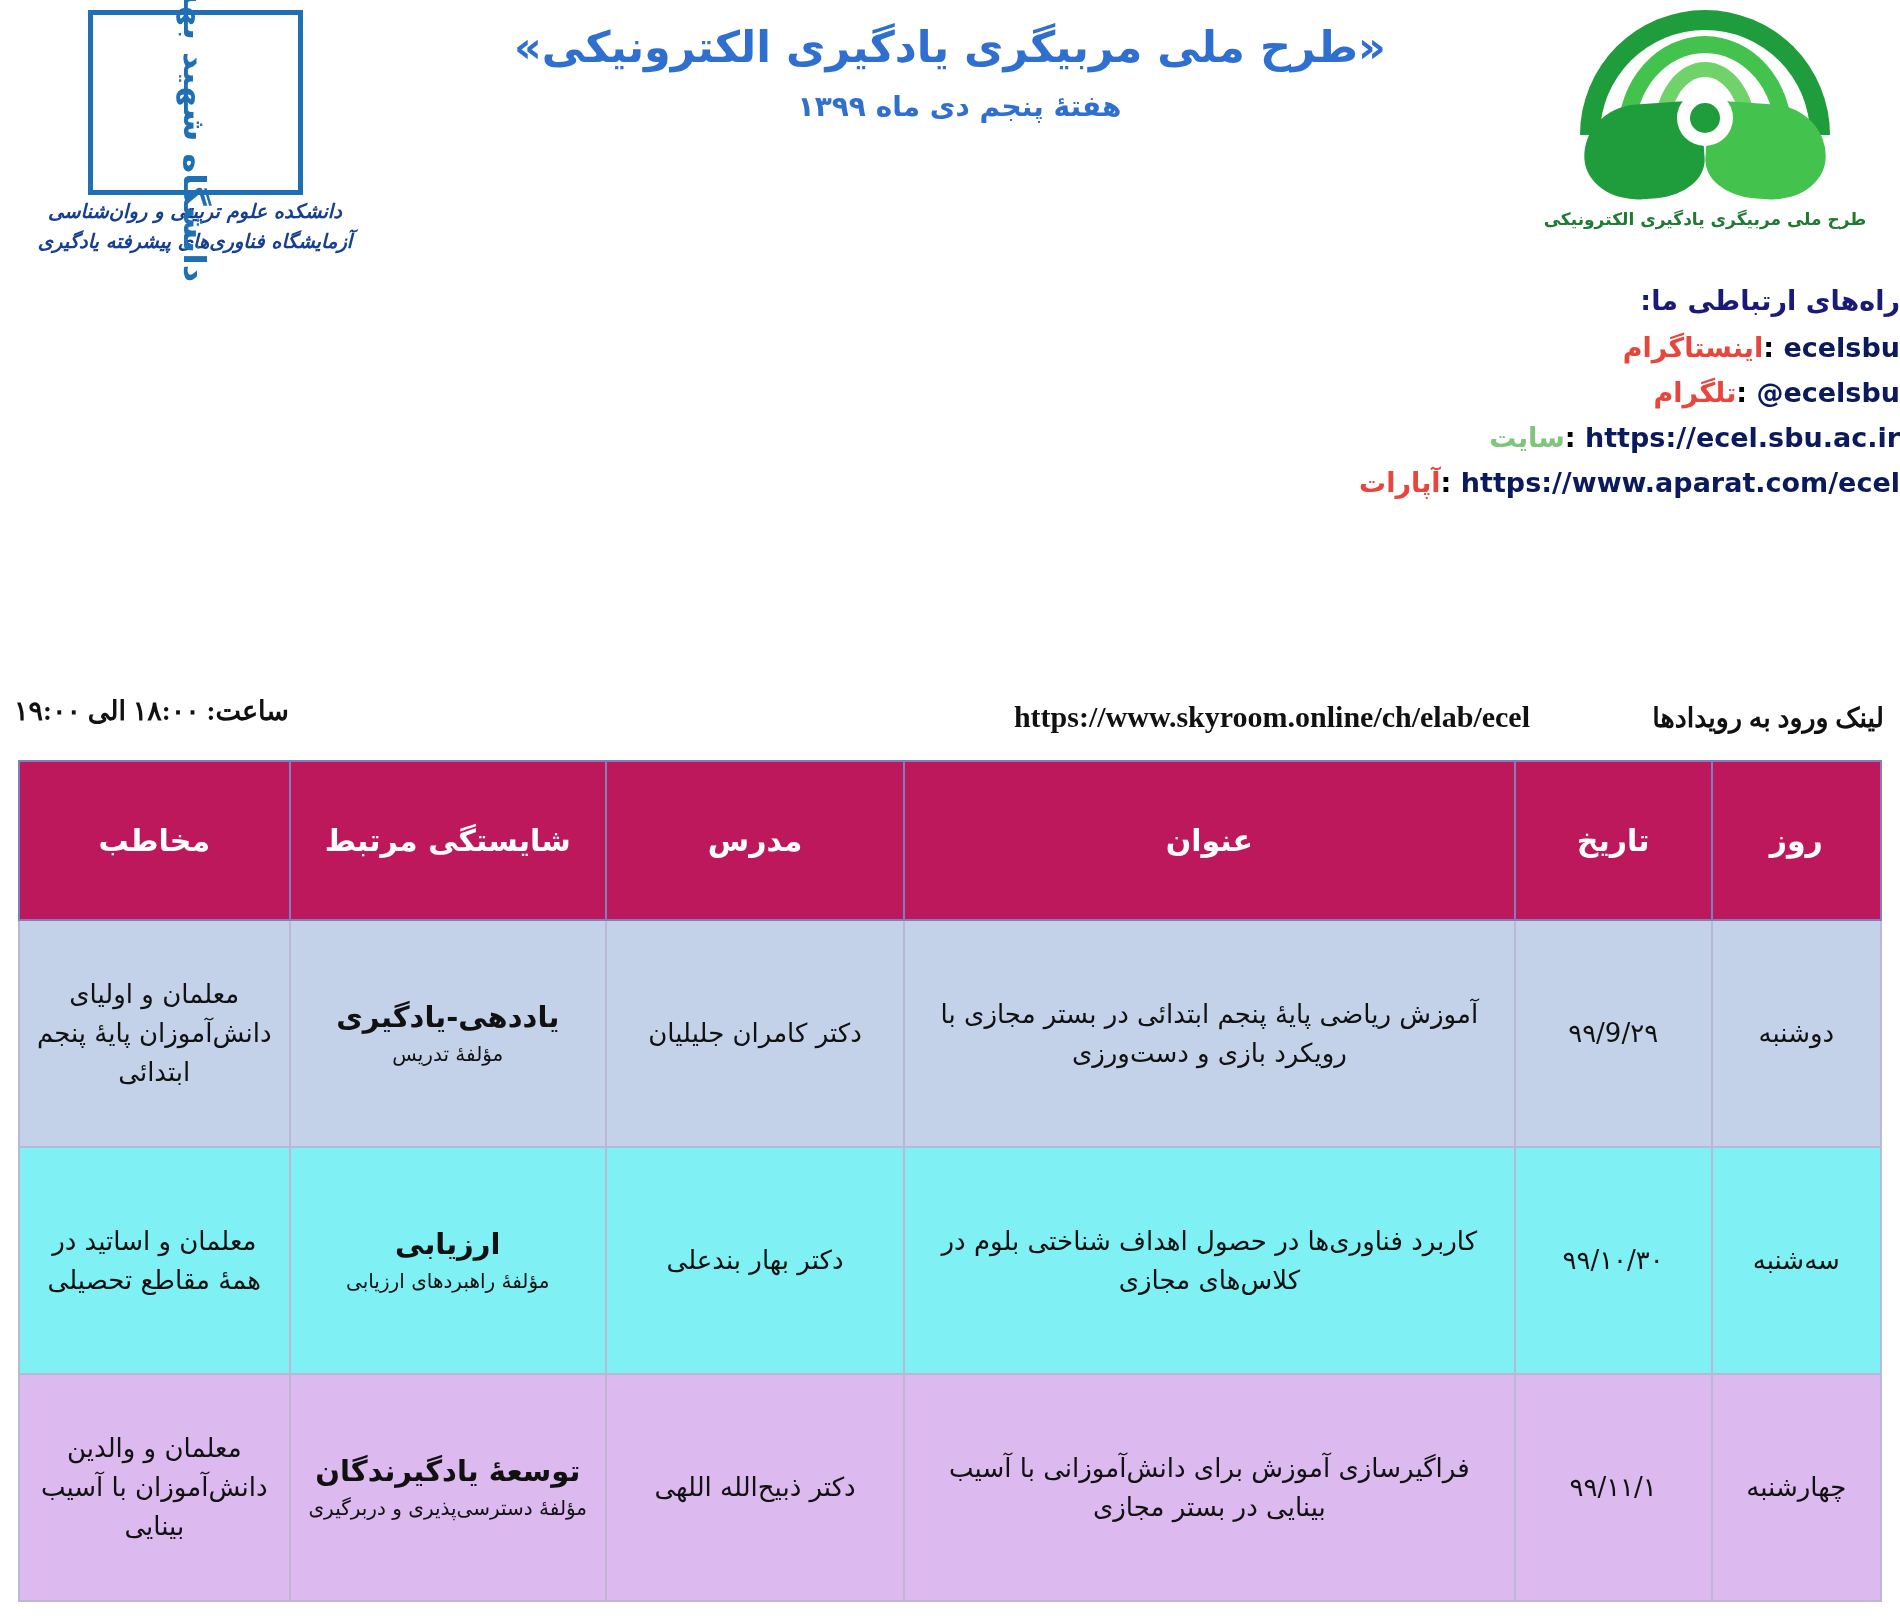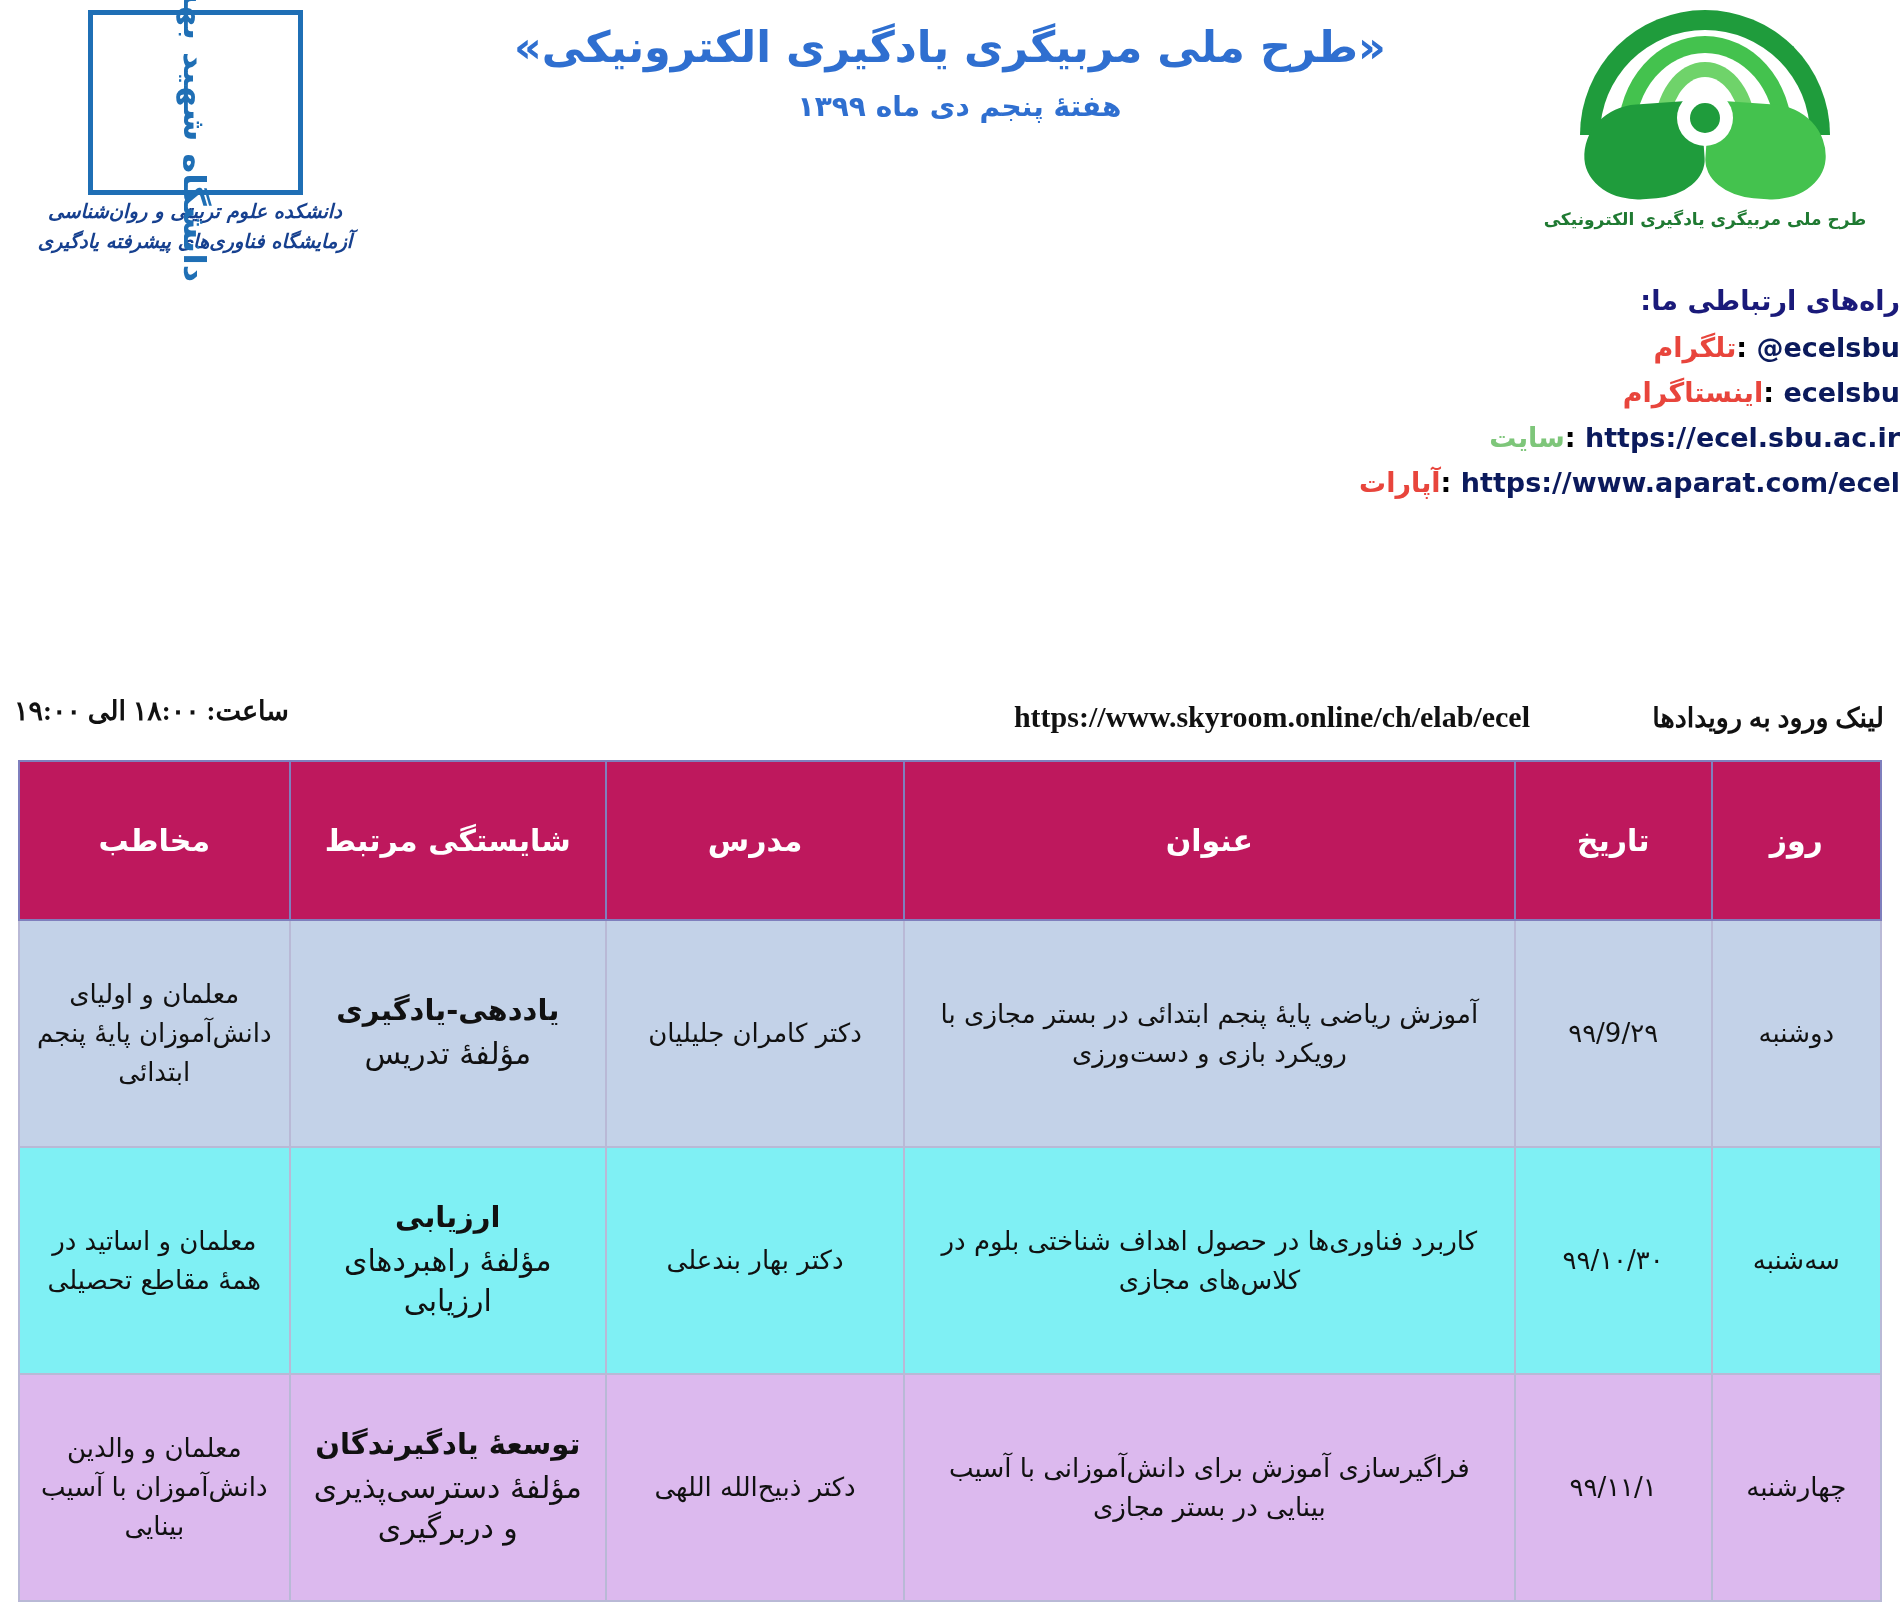--- a/index.html
+++ b/index.html
@@ -289,21 +289,21 @@
   tr.r2 td { background: #7ff0f4; height: 205px; }
   tr.r3 td { background: #dcb9ee; height: 205px; }
 
   .comp-main {
     font-size: 29px;
     font-weight: bold;
     display: block;
     line-height: 1.3;
   }
   .comp-sub {
-    font-size: 30px;
+    font-size: 20px;
     display: block;
     line-height: 1.35;
     margin-top: 4px;
   }
 </style>
 </head>
 <body>
 
 <div class="page">
 
@@ -334,27 +334,27 @@
         <div class="leaf-core"></div>
       </div>
       <div class="prog-caption">طرح ملی مربیگری یادگیری الکترونیکی</div>
     </div>
   </div>
 
   <div class="contact">
     <div class="contact-title">راه‌های ارتباطی ما:</div>
 
     <div class="contact-row">
+      <span class="contact-value">ecelsbu</span>
+      <span> :</span><span class="contact-label">اینستاگرام</span>
+    </div>
+
+    <div class="contact-row">
       <span class="contact-value">@ecelsbu</span>
       <span> :</span><span class="contact-label">تلگرام</span>
-    </div>
-
-    <div class="contact-row">
-      <span class="contact-value">ecelsbu</span>
-      <span> :</span><span class="contact-label">اینستاگرام</span>
     </div>
 
     <div class="contact-row">
       <span class="contact-value">https://ecel.sbu.ac.ir</span>
       <span> :</span><span class="contact-label web">سایت</span>
     </div>
 
     <div class="contact-row">
       <span class="contact-value">https://www.aparat.com/ecel</span>
       <span> :</span><span class="contact-label">آپارات</span>

